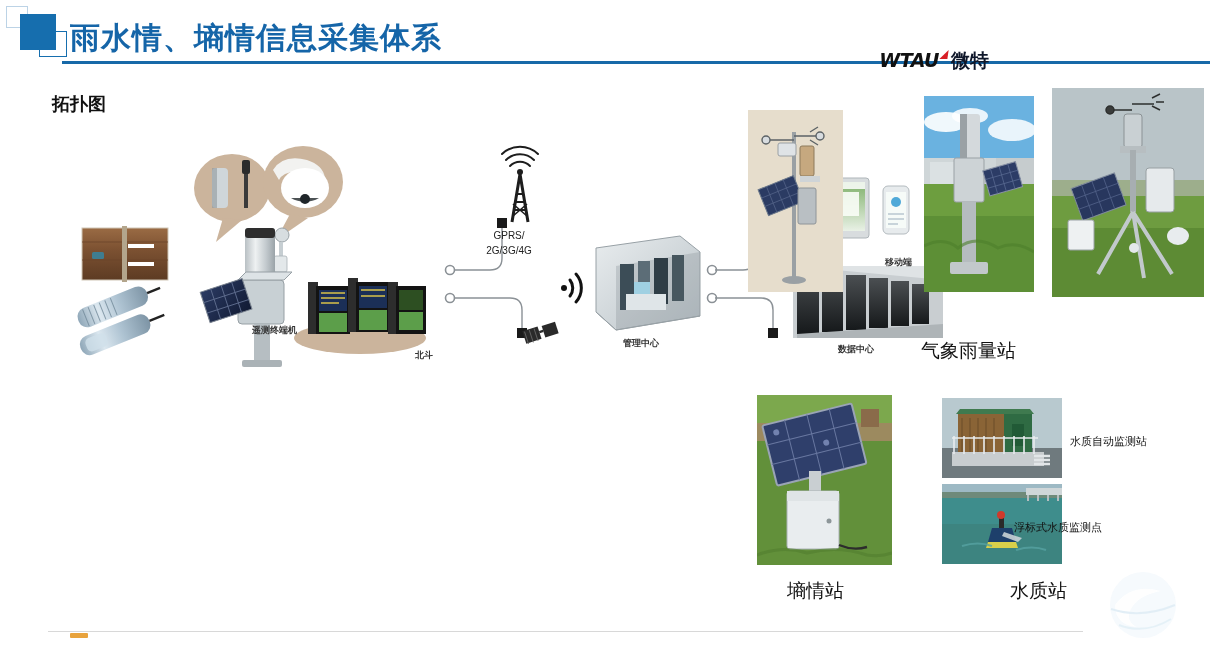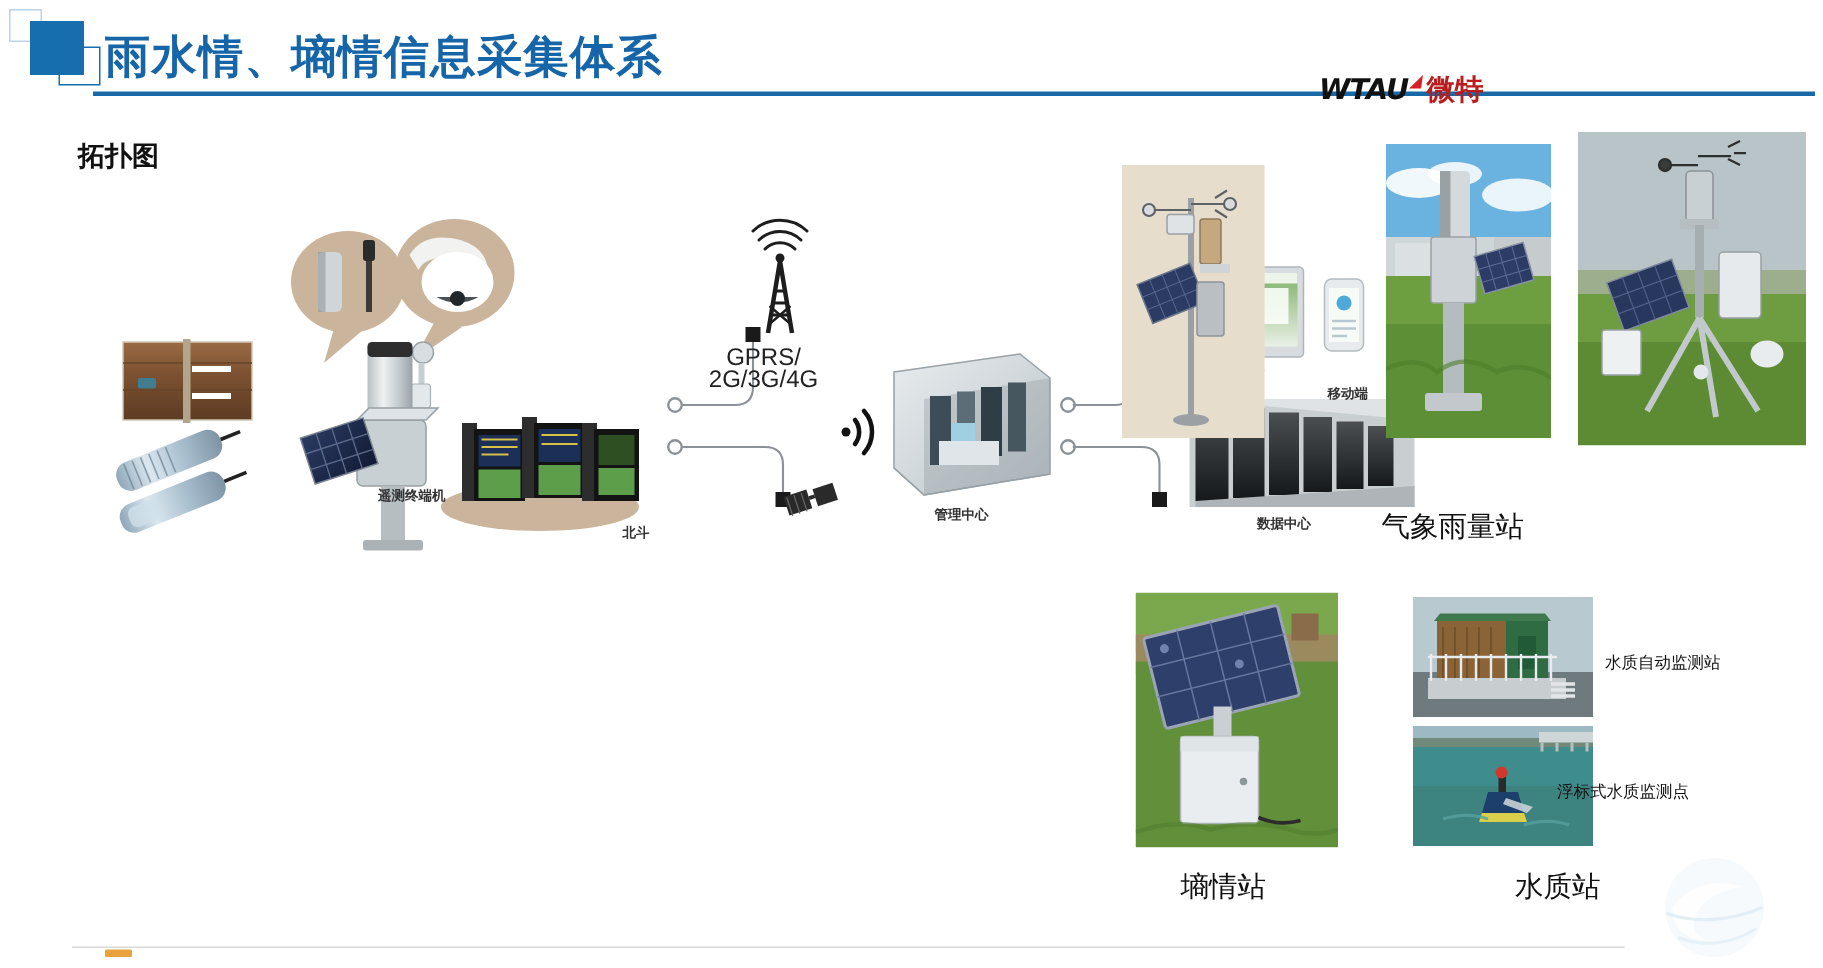--- a/index.html
+++ b/index.html
@@ -30,33 +30,33 @@
   .brand{position:absolute;right:8px;top:44px;display:flex;align-items:flex-end;height:26px;}
   .brand-wtau{
     font-family:"DejaVu Sans","Liberation Sans",sans-serif;
     font-size:19px;font-weight:bold;font-style:italic;color:#111;
     letter-spacing:-0.5px;line-height:1;margin-left:24px;
   }
   .brand-tri{
     width:0;height:0;border-left:8px solid transparent;border-bottom:9px solid #d81f26;
     margin:0 1px 11px 1px;transform:skewX(-8deg);
   }
-  .brand-cn{font-size:19px;font-weight:bold;color:#b91c1c;line-height:1;margin-left:2px;
+  .brand-cn{font-size:19px;font-weight:bold;color:#0f172a;line-height:1;margin-left:2px;
     font-family:"DejaVu Sans","Liberation Sans",sans-serif;}
 
   
   .sec-head{position:absolute;left:52px;top:92px;font-size:18px;font-weight:bold;color:#111;
     font-family:"DejaVu Sans","Liberation Sans",sans-serif;}
 
   
   .topo{position:absolute;left:60px;top:130px;width:670px;height:250px;}
   .topo svg{display:block;}
   .topo-label{position:absolute;font-size:9px;color:#333;font-weight:bold;
     font-family:"DejaVu Sans","Liberation Sans",sans-serif;white-space:nowrap;}
-  .topo-label.net{font-weight:normal;font-size:16px;color:#222;
+  .topo-label.net{font-weight:normal;font-size:10px;color:#222;
     font-family:"Liberation Sans",sans-serif;line-height:1.15;text-align:center;}
 
   
   .para{
     position:absolute;left:60px;top:443px;width:625px;
     font-size:22px;line-height:42px;color:#111;
     font-family:"DejaVu Sans","Liberation Sans",sans-serif;
     text-align:justify;
   }
   .para .ind{display:inline-block;width:44px;}
@@ -462,21 +462,21 @@
       <g>
         <path d="M46 58 L74 58 L70 44 L50 44 Z" fill="#1d3f6b"></path>
         <path d="M46 58 L74 58 L76 64 L44 64 Z" fill="#d9cf4a"></path>
         <rect x="57" y="32" width="5" height="12" fill="#2a2a2a"></rect>
         <circle cx="59" cy="31" r="4" fill="#cf3a2c"></circle>
         <path d="M62 48 L80 54 L76 58 L60 52 Z" fill="#c8d2d6" opacity=".9"></path>
       </g>
       <path d="M20 62 q16 -5 30 0 M74 66 q16 -5 30 0" stroke="#56a3a1" stroke-width="2" fill="none" opacity=".8"></path>
     </svg>
   </div>
-  <div class="cap-sm" style="left:1038px;top:520px;text-align:center;">浮标式水质监测点</div>
+  <div class="cap-sm" style="left:1014px;top:520px;text-align:center;">浮标式水质监测点</div>
 
   <div class="cap" style="left:787px;top:578px;">墒情站</div>
   <div class="cap" style="left:1010px;top:578px;">水质站</div>
 
   <svg class="watermark" viewBox="0 0 108 76">
     <circle cx="54" cy="40" r="33" fill="#dcebf5" opacity=".55"></circle>
     <path d="M26 40 q16 -22 46 -14 q-22 4 -30 18 q-6 12 6 18 q-22 -2 -22 -22 Z" fill="#ffffff" opacity=".9"></path>
     <path d="M22 44 q30 10 64 -4" stroke="#c7dfee" stroke-width="2" fill="none"></path>
     <path d="M30 60 q26 10 52 -6" stroke="#cde4f1" stroke-width="2" fill="none"></path>
   </svg>

